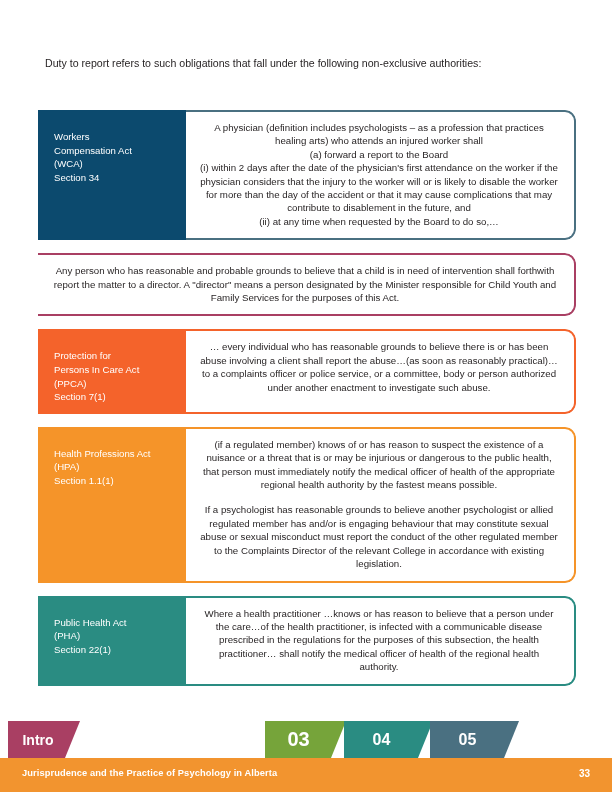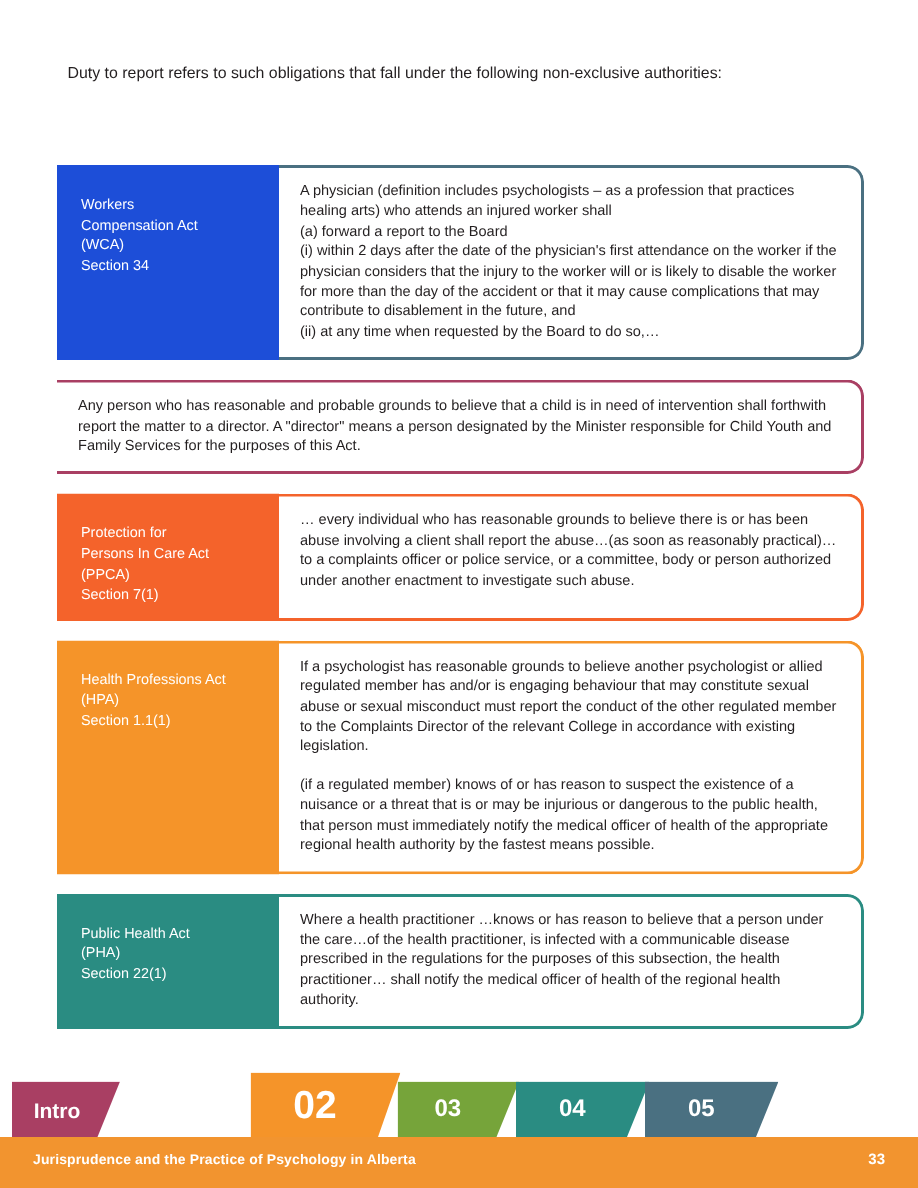--- a/index.html
+++ b/index.html
@@ -19,21 +19,21 @@
     position: absolute;
     inset: 0;
     width: 612px;
     height: 792px;
   }
 
   
   .intro {
     position: absolute;
     left: 33px;
-    top: 41px;
+    top: 55px;
     width: 528px;
     font-size: 10.6px;
     line-height: 16px;
     color: #231f20;
     padding-left: 12px;
   }
 
   
   .acts {
     position: absolute;
@@ -71,20 +71,21 @@
     line-height: 13.4px;
     border-style: solid;
     border-width: 2px;
     border-left: none;
     border-radius: 0 11px 11px 0;
     background: #ffffff;
   }
 
   .act-row .body p {
     margin: 0;
+    text-align: center;
   }
   .act-row .body p + p {
     margin-top: 12px;
   }
 
   .gap { height: 13px; }
 
   
   .footer {
     position: absolute;
@@ -115,21 +116,21 @@
     box-sizing: border-box;
     clip-path: polygon(0 0, 100% 0, calc(100% - 15px) 100%, 0 100%);
   }
   .tab span { pointer-events: none; }
 
   .tab.intro-tab { left: 8px;   width: 72px;  font-size: 14px; padding-right: 12px; }
   .tab.t01       { left: 82px;  width: 86px;  font-size: 16px; padding-right: 14px; }
   .tab.t02       { left: 167px; width: 100px; font-size: 16px; padding-right: 14px;
                    top: 0; height: 43px; }
   .tab.t02 span  { font-size: 26px; }
-  .tab.t03       { left: 265px; width: 81px;  font-size: 16px; padding-right: 14px; }
+  .tab.t03       { left: 265px; width: 81px;  font-size: 20px; padding-right: 14px; }
   .tab.t04       { left: 344px; width: 89px;  font-size: 16px; padding-right: 14px; }
   .tab.t05       { left: 430px; width: 89px;  font-size: 16px; padding-right: 14px; }
 
   .footer-bar {
     position: absolute;
     left: 0;
     top: 43px;
     width: 612px;
     height: 34px;
     background: #f2942f;
@@ -154,21 +155,21 @@
 </style>
 </head>
 <body>
 
 <div class="page">
 
   <div class="intro">Duty to report refers to such obligations that fall under the following non-exclusive authorities:</div>
 
   <div class="acts" id="acts-table">
       <div class="act-row">
-        <div class="label" style="background: #1d4ed8;">
+        <div class="label" style="background: #0c4a6e;">
           <div>Workers</div>
           <div>Compensation Act</div>
           <div>(WCA)</div>
           <div>Section 34</div>
         </div>
         <div class="body" style="border-color: rgb(74, 112, 129);">
           <p>A physician (definition includes psychologists – as a profession that practices healing arts) who attends an injured worker shall<br>(a) forward a report to the Board<br>(i)      within 2 days after the date of the physician's first attendance on the worker if the physician considers that the injury to the worker will or is likely to disable the worker for more than the day of the accident or that it may cause complications that may contribute to disablement in the future, and<br>(ii) at any time when requested by the Board to do so,…</p>
         </div>
       </div>
       <div class="gap"></div>
@@ -190,44 +191,41 @@
         </div>
       </div>
       <div class="gap"></div>
       <div class="act-row">
         <div class="label" style="background: rgb(245, 148, 41);">
           <div>Health Professions Act</div>
           <div>(HPA)</div>
           <div>Section 1.1(1)</div>
         </div>
         <div class="body" style="border-color: rgb(245, 148, 41);">
+          <p> (if a regulated member) knows of or has reason to suspect the existence of a nuisance or a threat that is or may be injurious or dangerous to the public health, that person must immediately notify the medical officer of health of the appropriate regional health authority by the fastest means possible.</p>
           <p>If a psychologist has reasonable grounds to believe another psychologist or allied regulated member has and/or is engaging behaviour that may constitute sexual abuse or sexual misconduct must report the conduct of the other regulated member to the Complaints Director of the relevant College in accordance with existing legislation.</p>
-          <p> (if a regulated member) knows of or has reason to suspect the existence of a nuisance or a threat that is or may be injurious or dangerous to the public health, that person must immediately notify the medical officer of health of the appropriate regional health authority by the fastest means possible.</p>
         </div>
       </div>
       <div class="gap"></div>
       <div class="act-row">
         <div class="label" style="background: rgb(42, 140, 130);">
           <div>Public Health Act</div>
           <div>(PHA)</div>
           <div>Section 22(1)</div>
         </div>
         <div class="body" style="border-color: rgb(42, 140, 130);">
           <p>Where a health practitioner …knows or has reason to believe that a person under the care…of the health practitioner, is infected with a communicable disease prescribed in the regulations for the purposes of this subsection, the health practitioner… shall notify the medical officer of health of the regional health authority.</p>
         </div>
       </div>
     </div>
 
   <div class="footer">
     <div class="tabs-strip" id="tabs-strip">
         <div class="tab intro-tab" style="background: rgb(169, 63, 99);">
           <span>Intro</span>
-        </div>
-        <div class="tab t02" style="background: rgb(245, 148, 41);">
-          <span>02</span>
         </div>
         <div class="tab t03" style="background: rgb(118, 164, 58);">
           <span>03</span>
         </div>
         <div class="tab t04" style="background: rgb(42, 140, 130);">
           <span>04</span>
         </div>
         <div class="tab t05" style="background: rgb(74, 112, 129);">
           <span>05</span>
         </div>

